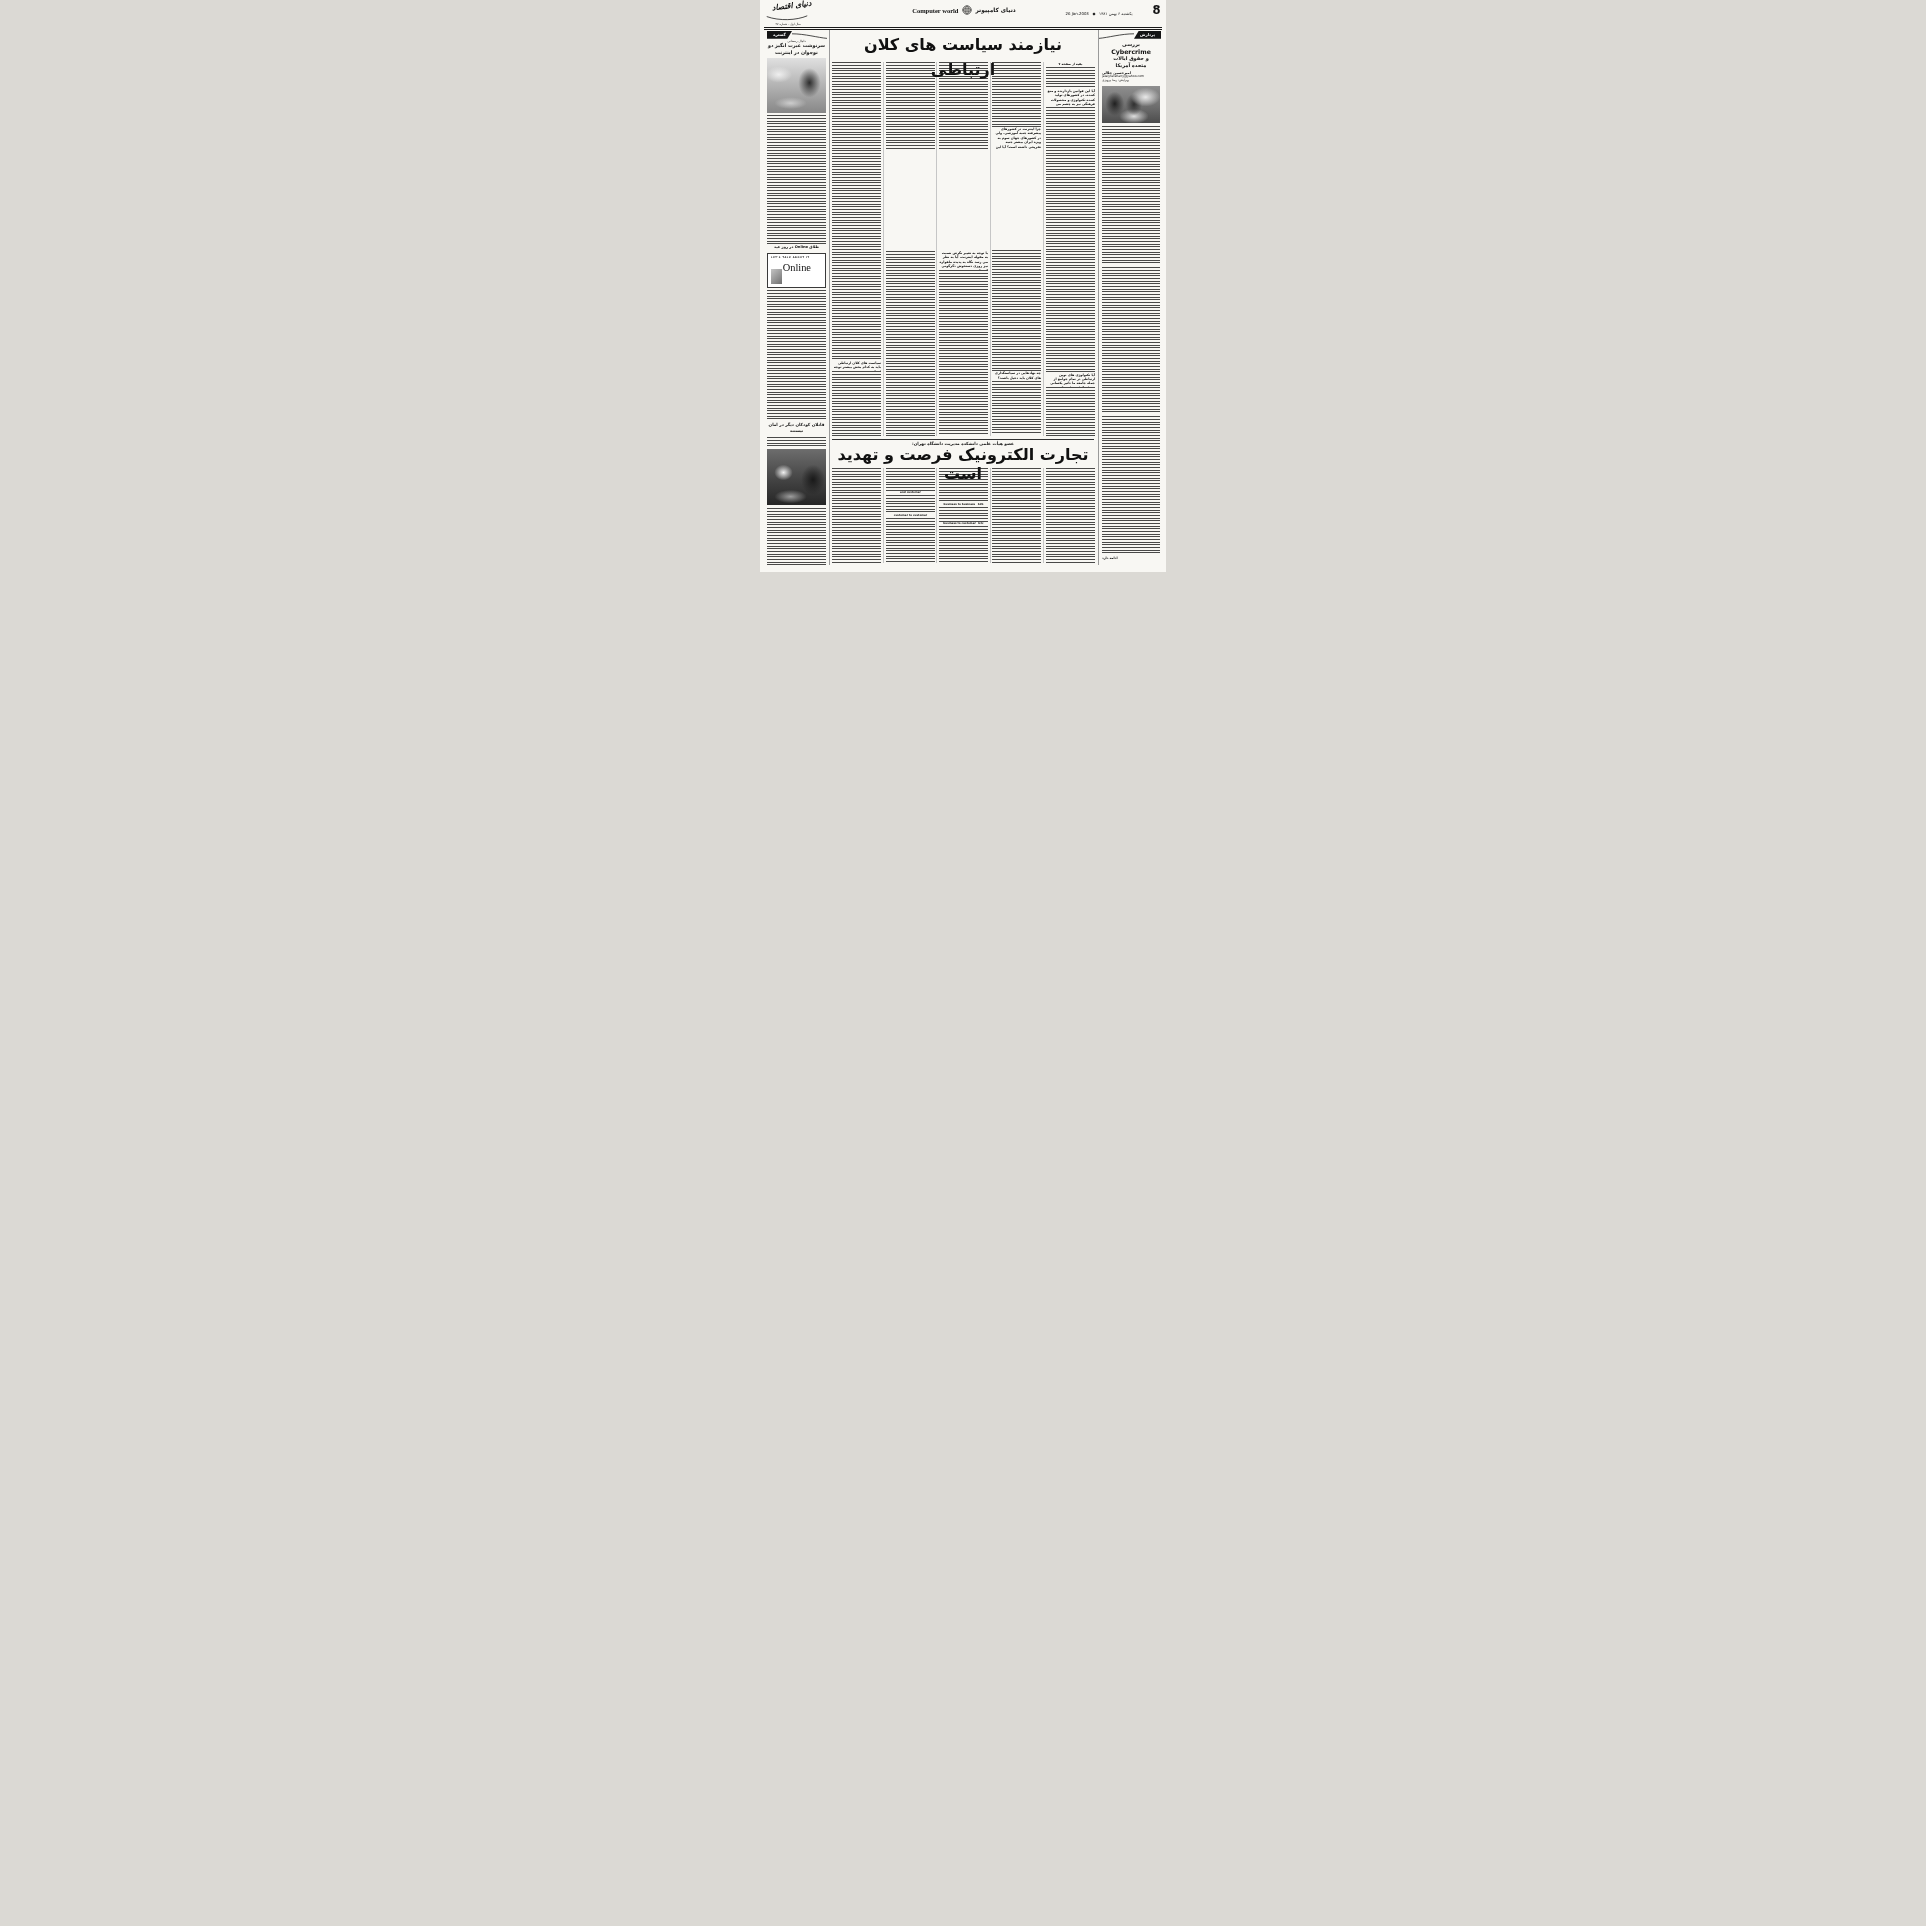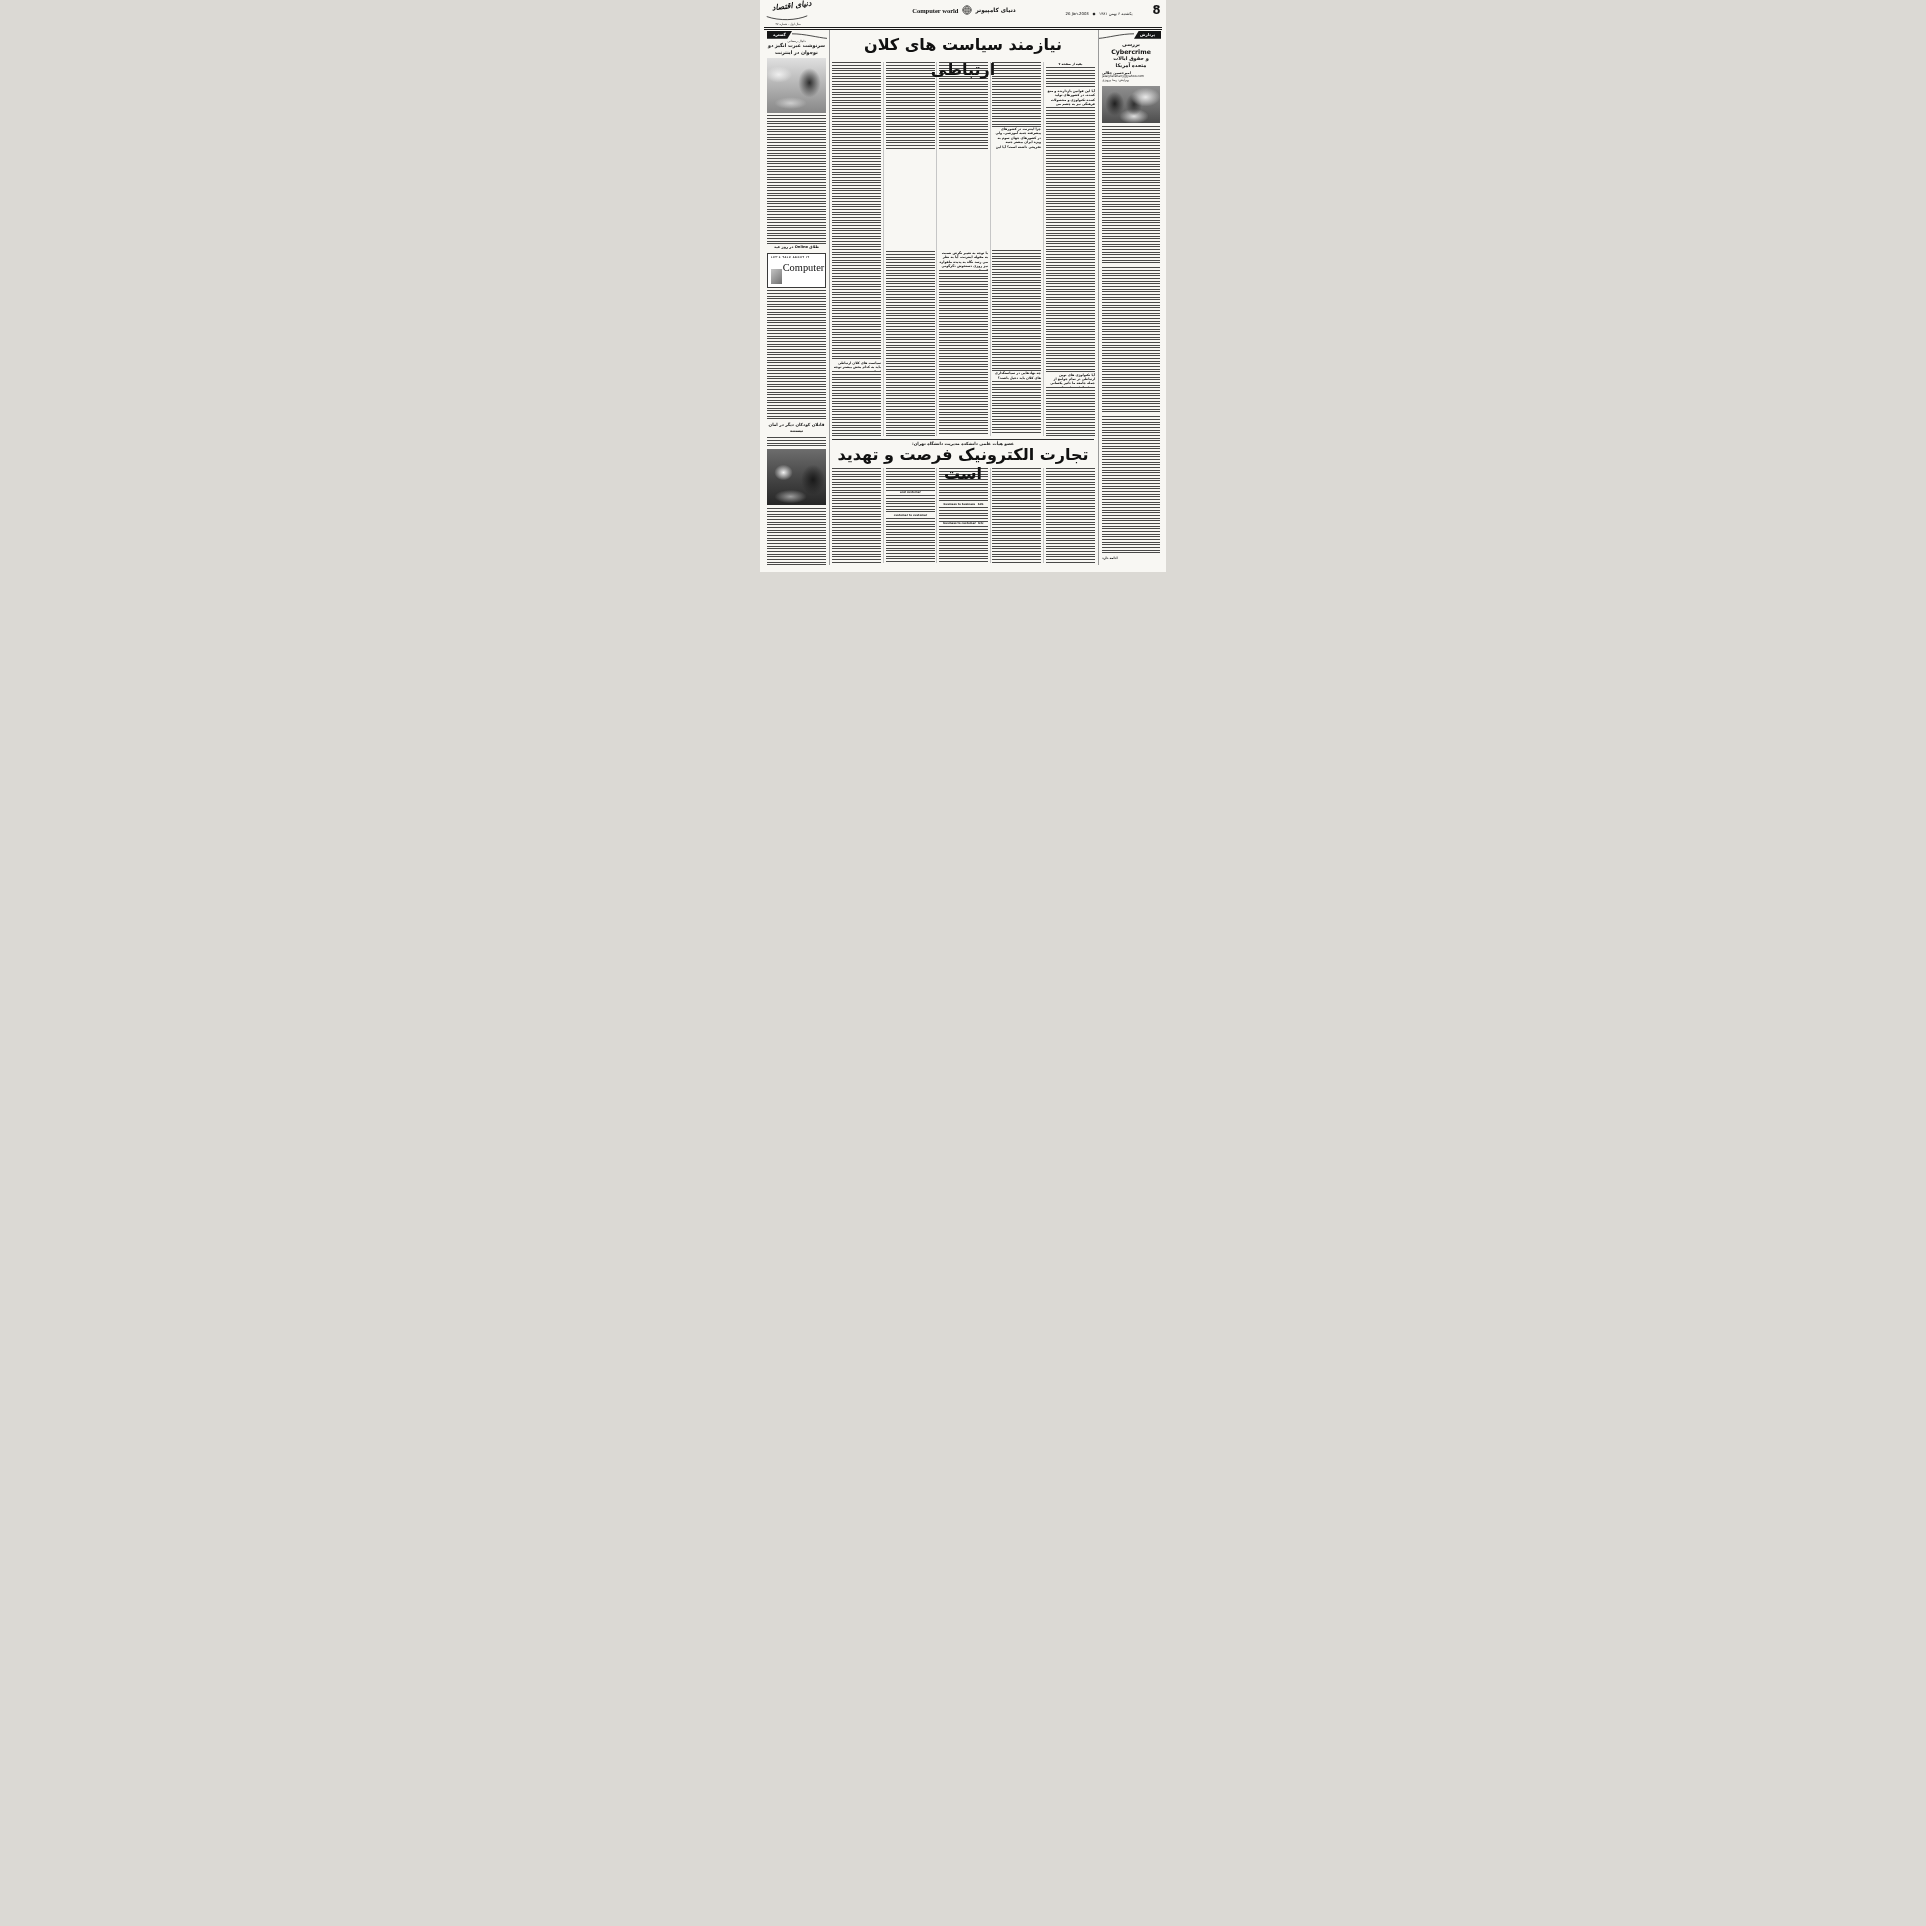--- a/index.html
+++ b/index.html
@@ -259,21 +259,21 @@
   </div>
 
   <div class="abs la-byline">دانیال رمضانی</div>
   <div class="abs la-head">سرنوشت عبرت انگیز دو نوجوان در اینترنت</div>
   <div class="photo la-photo1"></div>
   <div class="abs la-greek greek" style="top:115px; height:129px;"></div>
 
   <div class="abs la-sub la-sub1">طلاق Online در روز عید</div>
   <div class="abs divorce">
     <div class="divorce-kicker">LET'S TALK ABOUT IT</div>
-    <div class="divorce-title">Computer</div>
+    <div class="divorce-title">Online</div>
     <div class="divorce-face"></div>
   </div>
 
   <div class="abs la-greek greek" style="top:290px; height:130px;"></div>
   <div class="abs la-sub la-sub2">قاتلان کودکان دیگر در امان نیستند</div>
   <div class="abs la-greek greek" style="top:437px; height:10.8px;"></div>
   <div class="photo la-photo2"></div>
   <div class="abs la-greek greek" style="top:508px; height:57px;"></div>
 
 </div>

